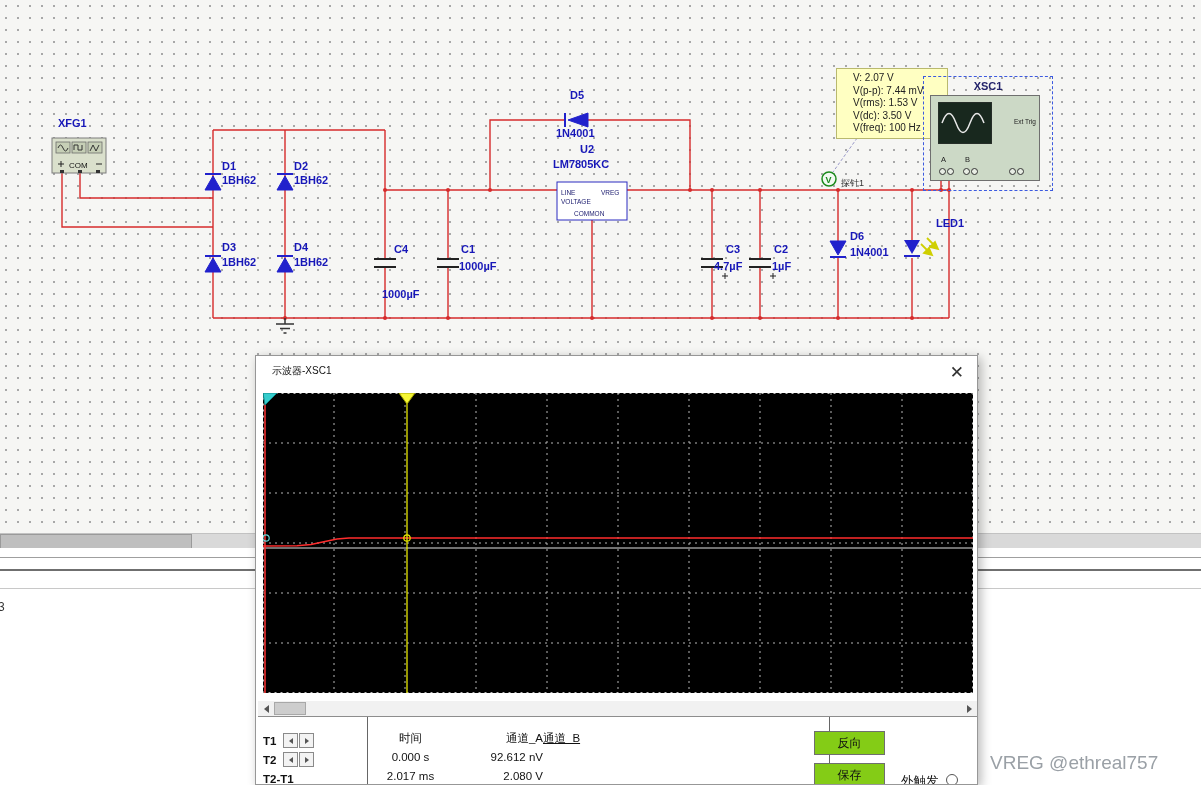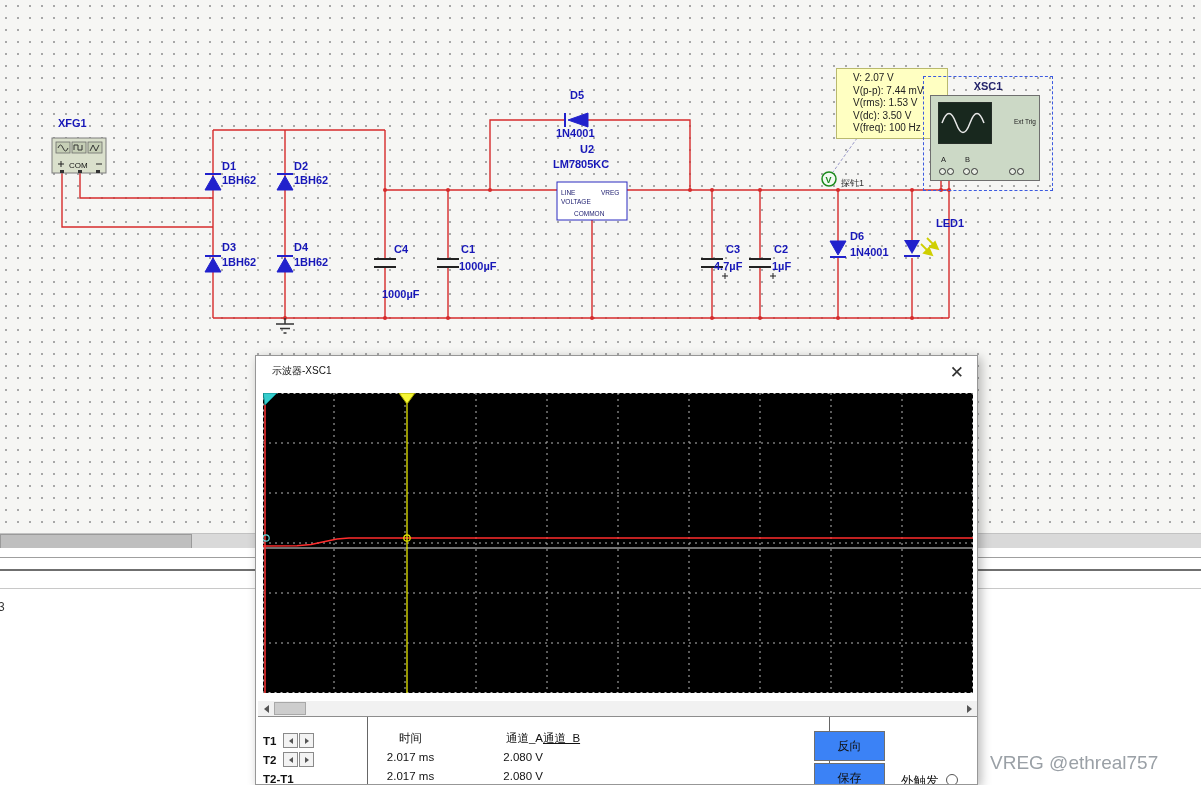--- a/index.html
+++ b/index.html
@@ -66,21 +66,21 @@
   .cn-label{display:inline-block;min-width:16px;margin-right:4px;font-size:11.5px;color:#111;}
   .cn-btn{width:15px;height:15px;margin-right:1px;border:1px solid #8a8a8a;background:#f3f3f3;
     display:flex;align-items:center;justify-content:center;padding:0;}
   .meas{position:absolute;left:82px;top:0;width:463px;height:69px;padding-top:12px;
     border-left:1px solid #666;border-right:1px solid #666;box-sizing:border-box;margin-left:29px;}
   .meas-row{display:flex;height:19px;align-items:center;font-size:11.5px;color:#111;}
   .meas-row.head{height:18px;}
   .col.time{width:85px;text-align:center;}
   .col.a{width:90px;text-align:right;}
   .col.b{width:96px;text-decoration:underline;}
-  .scope-btn{position:absolute;left:558px;width:71px;height:30px;background:#3b82f6;
+  .scope-btn{position:absolute;left:558px;width:71px;height:24px;background:#84cc16;
     border:1px solid #6f6f6f;font-size:12px;color:#111;font-family:inherit;padding:0;}
   .scope-btn.reverse{top:14px;} .scope-btn.save{top:46px;}
   .ext-trig{position:absolute;left:645px;top:56px;font-size:12.5px;color:#111;white-space:nowrap;}
   .ext-trig .radio{display:inline-block;width:10px;height:10px;border:1px solid #555;
     border-radius:50%;margin-left:7px;vertical-align:-1px;background:#fff;}
   .watermark{position:absolute;left:990px;top:752px;z-index:9;font-size:19px;color:#9aa0a6;}
 </style>
 </head>
 <body>
 
@@ -335,20 +335,25 @@
         </div>
       </div>
 
       <div class="meas">
         <div class="meas-row head">
           <span class="col time">时间</span>
           <span class="col a">通道_A</span>
           <span class="col b">通道_B</span>
         </div>
         <div class="meas-row">
+          <span class="col time">0.000 s</span>
+          <span class="col a">92.612 nV</span>
+          <span class="col b"></span>
+        </div>
+        <div class="meas-row">
           <span class="col time">2.017 ms</span>
           <span class="col a">2.080 V</span>
           <span class="col b"></span>
         </div>
         <div class="meas-row">
           <span class="col time">2.017 ms</span>
           <span class="col a">2.080 V</span>
           <span class="col b"></span>
         </div>
       </div>

